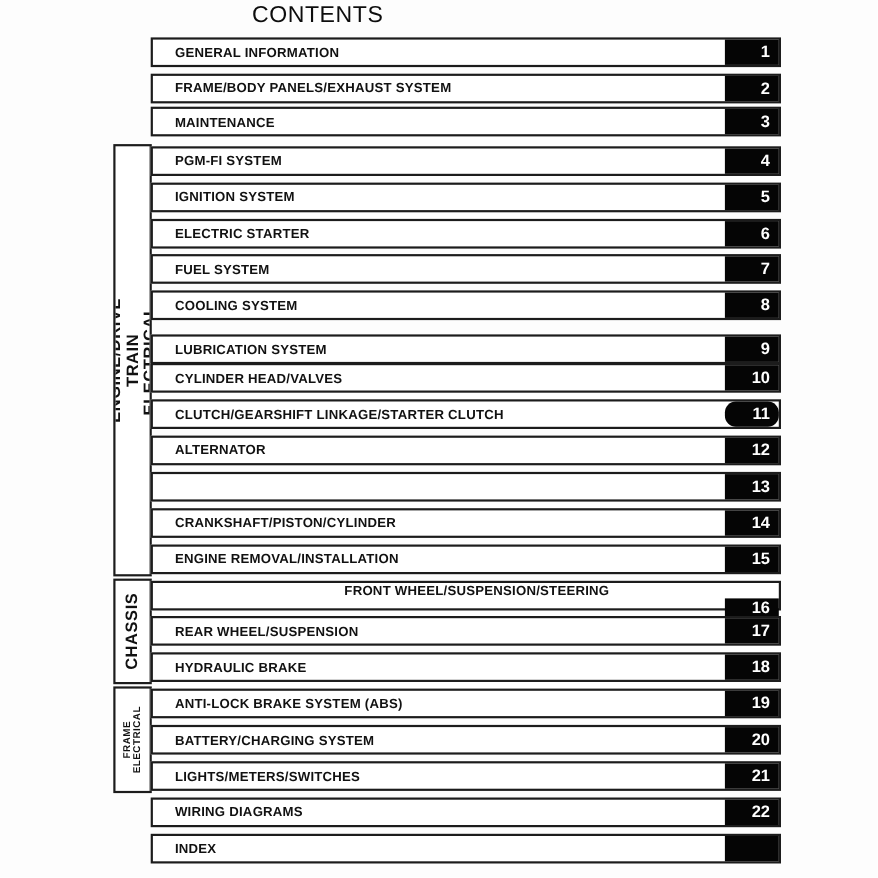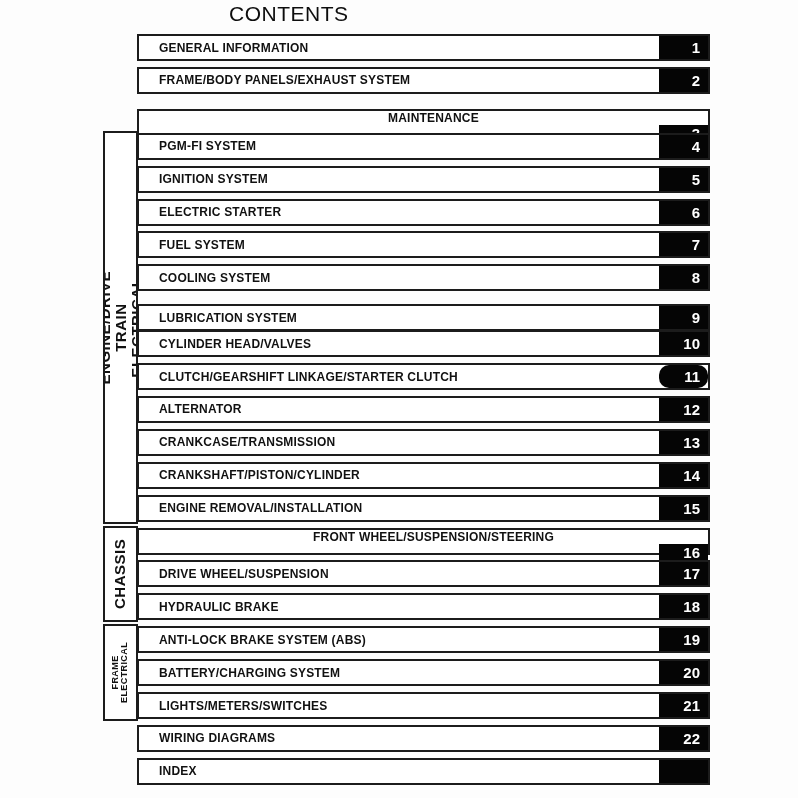--- a/index.html
+++ b/index.html
@@ -106,21 +106,21 @@
   <div class="row" style="top: 34px; border-color: rgb(28, 28, 28);">
     <span class="row-label">GENERAL INFORMATION</span>
     <span class="row-num" style="background: rgb(5, 5, 5); color: rgb(255, 255, 255);">1</span>
   </div>
 
   <div class="row" style="top: 66.9px; border-color: rgb(28, 28, 28);">
     <span class="row-label">FRAME/BODY PANELS/EXHAUST SYSTEM</span>
     <span class="row-num" style="background: rgb(5, 5, 5); color: rgb(255, 255, 255);">2</span>
   </div>
 
-  <div class="row" style="top: 109px; border-color: rgb(28, 28, 28); flex-direction: column;">
+  <div class="row" style="top: 97px; border-color: rgb(28, 28, 28);">
     <span class="row-label">MAINTENANCE</span>
     <span class="row-num" style="background: rgb(5, 5, 5); color: rgb(255, 255, 255);">3</span>
   </div>
 
   <div class="row" style="top: 132.7px; border-color: rgb(28, 28, 28);">
     <span class="row-label">PGM-FI SYSTEM</span>
     <span class="row-num" style="background: rgb(5, 5, 5); color: rgb(255, 255, 255);">4</span>
   </div>
 
   <div class="row" style="top: 165.6px; border-color: rgb(28, 28, 28);">
@@ -157,41 +157,40 @@
     <span class="row-label">CLUTCH/GEARSHIFT LINKAGE/STARTER CLUTCH</span>
     <span class="row-num" style="background: rgb(5, 5, 5); color: rgb(255, 255, 255); border-radius: 10px;">11</span>
   </div>
 
   <div class="row" style="top: 395.9px; border-color: rgb(28, 28, 28);">
     <span class="row-label">ALTERNATOR</span>
     <span class="row-num" style="background: rgb(5, 5, 5); color: rgb(255, 255, 255);">12</span>
   </div>
 
   <div class="row" style="top: 428.8px; border-color: rgb(28, 28, 28);">
-    <span class="row-label">CRANKCASE/TRANSMISSION</span>
     <span class="row-num" style="background: rgb(5, 5, 5); color: rgb(255, 255, 255);">13</span>
   </div>
 
   <div class="row" style="top: 461.7px; border-color: rgb(28, 28, 28);">
     <span class="row-label">CRANKSHAFT/PISTON/CYLINDER</span>
     <span class="row-num" style="background: rgb(5, 5, 5); color: rgb(255, 255, 255);">14</span>
   </div>
 
   <div class="row" style="top: 494.6px; border-color: rgb(28, 28, 28);">
     <span class="row-label">ENGINE REMOVAL/INSTALLATION</span>
     <span class="row-num" style="background: rgb(5, 5, 5); color: rgb(255, 255, 255);">15</span>
   </div>
 
   <div class="row" style="top: 527.5px; border-color: rgb(28, 28, 28); flex-direction: column;">
     <span class="row-label">FRONT WHEEL/SUSPENSION/STEERING</span>
     <span class="row-num" style="background: rgb(5, 5, 5); color: rgb(255, 255, 255);">16</span>
   </div>
 
   <div class="row" style="top: 560.4px; border-color: rgb(28, 28, 28);">
-    <span class="row-label">DRIVE WHEEL/SUSPENSION</span>
+    <span class="row-label">REAR WHEEL/SUSPENSION</span>
     <span class="row-num" style="background: rgb(5, 5, 5); color: rgb(255, 255, 255);">17</span>
   </div>
 
   <div class="row" style="top: 593.3px; border-color: rgb(28, 28, 28); justify-content: flex-end;">
     <span class="row-label">HYDRAULIC BRAKE</span>
     <span class="row-num" style="background: rgb(5, 5, 5); color: rgb(255, 255, 255);">18</span>
   </div>
 
   <div class="row" style="top: 626.2px; border-color: rgb(28, 28, 28);">
     <span class="row-label">ANTI-LOCK BRAKE SYSTEM (ABS)</span>

